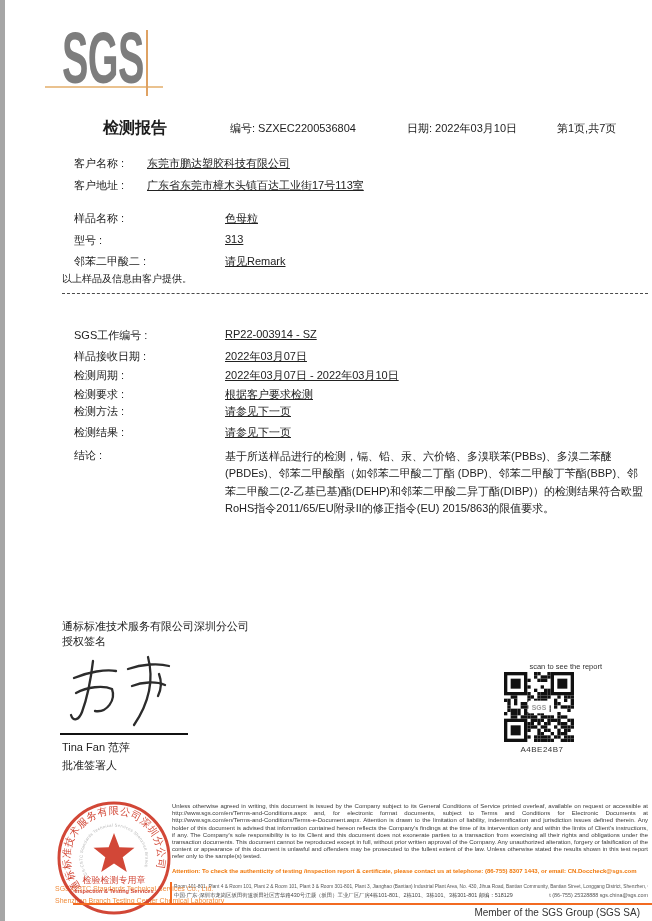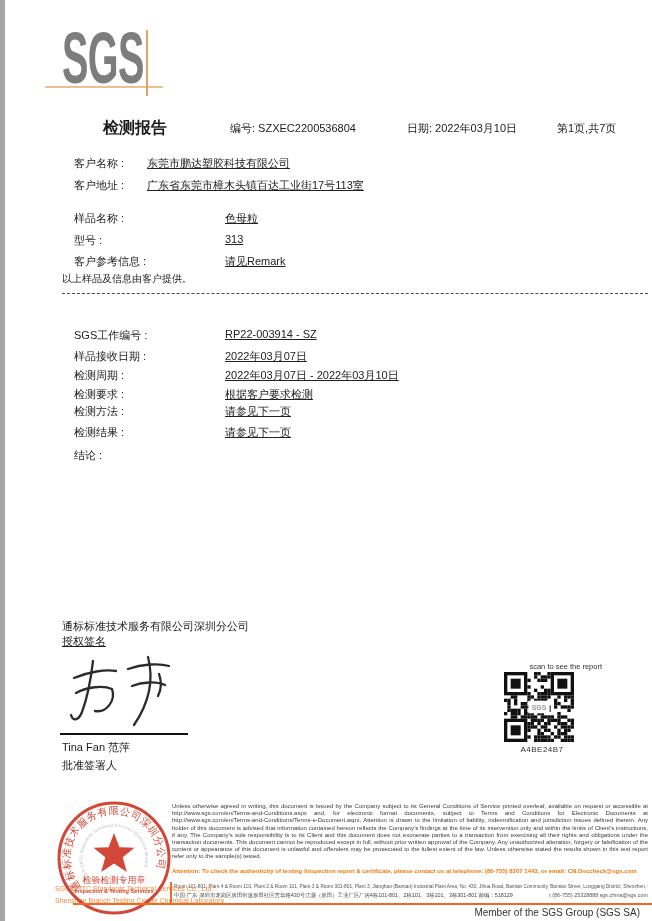--- a/index.html
+++ b/index.html
@@ -29,21 +29,21 @@
   .v-wide { left:163px; }
 
   .note { position:absolute; left:62px; top:272px; font-size:10px; color:#222; }
   .dashline { position:absolute; left:62px; top:293px; width:586px; border-top:1px dashed #4a4a4a; }
 
   .conclusion { position:absolute; left:225px; top:448px; width:424px; font-size:11px;
     line-height:17.3px; color:#222; white-space:normal; }
 
   
   .sig-company { position:absolute; left:62px; top:619px; font-size:11px; color:#222; }
-  .sig-auth { position:absolute; left:62px; top:634px; font-size:11px; color:#222;text-decoration:underline; }
+  .sig-auth { position:absolute; left:62px; top:634px; font-size:11px; color:#222; }
   .sig-svg { position:absolute; left:62px; top:652px; }
   .sig-line { position:absolute; left:60px; top:733px; width:128px; height:2px; background:#111; }
   .sig-name { position:absolute; left:62px; top:740px; font-size:11px; color:#222; }
   .sig-title { position:absolute; left:62px; top:758px; font-size:11px; color:#222; }
 
   
   .qr-caption { position:absolute; left:482px; top:662px; width:120px; text-align:right;
     font-size:7.5px; color:#333; }
   .qr-box { position:absolute; left:504px; top:672px; }
   .qr-code-text { position:absolute; left:482px; top:745px; width:120px; text-align:center;
@@ -96,21 +96,21 @@
 
   <div class="row" style="left:62px; top:211px;">
     <span class="lbl">样品名称 :</span>
     <span class="val v-wide">色母粒</span>
   </div>
   <div class="row" style="left:62px; top:233px;">
     <span class="lbl">型号 :</span>
     <span class="val v-wide">313</span>
   </div>
   <div class="row" style="left:62px; top:254px;">
-    <span class="lbl">客户参考信息 :</span>
+    <span class="lbl">邻苯二甲酸二 :</span>
     <span class="val v-wide">请见Remark</span>
   </div>
   <div class="note">以上样品及信息由客户提供。</div>
   <div class="dashline"></div>
 
   <div class="row" style="left:62px; top:328px;">
     <span class="lbl">SGS工作编号 :</span>
     <span class="val v-wide">RP22-003914 - SZ</span>
   </div>
   <div class="row" style="left:62px; top:349px;">
@@ -129,20 +129,21 @@
     <span class="lbl">检测方法 :</span>
     <span class="val v-wide">请参见下一页</span>
   </div>
   <div class="row" style="left:62px; top:425px;">
     <span class="lbl">检测结果 :</span>
     <span class="val v-wide">请参见下一页</span>
   </div>
   <div class="row" style="left:62px; top:448px;">
     <span class="lbl">结论 :</span>
   </div>
+  <div class="conclusion">基于所送样品进行的检测，镉、铅、汞、六价铬、多溴联苯(PBBs)、多溴二苯醚(PBDEs)、邻苯二甲酸酯（如邻苯二甲酸二丁酯 (DBP)、邻苯二甲酸丁苄酯(BBP)、邻苯二甲酸二(2-乙基已基)酯(DEHP)和邻苯二甲酸二异丁酯(DIBP)）的检测结果符合欧盟RoHS指令2011/65/EU附录II的修正指令(EU) 2015/863的限值要求。</div>
 
   <div class="sig-company">通标标准技术服务有限公司深圳分公司</div>
   <div class="sig-auth">授权签名</div>
   <svg class="sig-svg" width="130" height="80" viewBox="0 0 130 80">
     <g fill="none" stroke="#1b1b1b" stroke-width="2.3" stroke-linecap="round" opacity="0.92">
       <path d="M12 26 C 26 20, 44 17, 54 19"></path>
       <path d="M31 9 C 29 26, 26 44, 20 60 C 17 68, 11 70, 9 63"></path>
       <path d="M14 41 C 25 35, 41 33, 50 37 C 54 48, 45 61, 33 59"></path>
       <path d="M66 17 C 80 12, 97 11, 107 14"></path>
       <path d="M86 5 C 91 24, 89 48, 72 73"></path>

